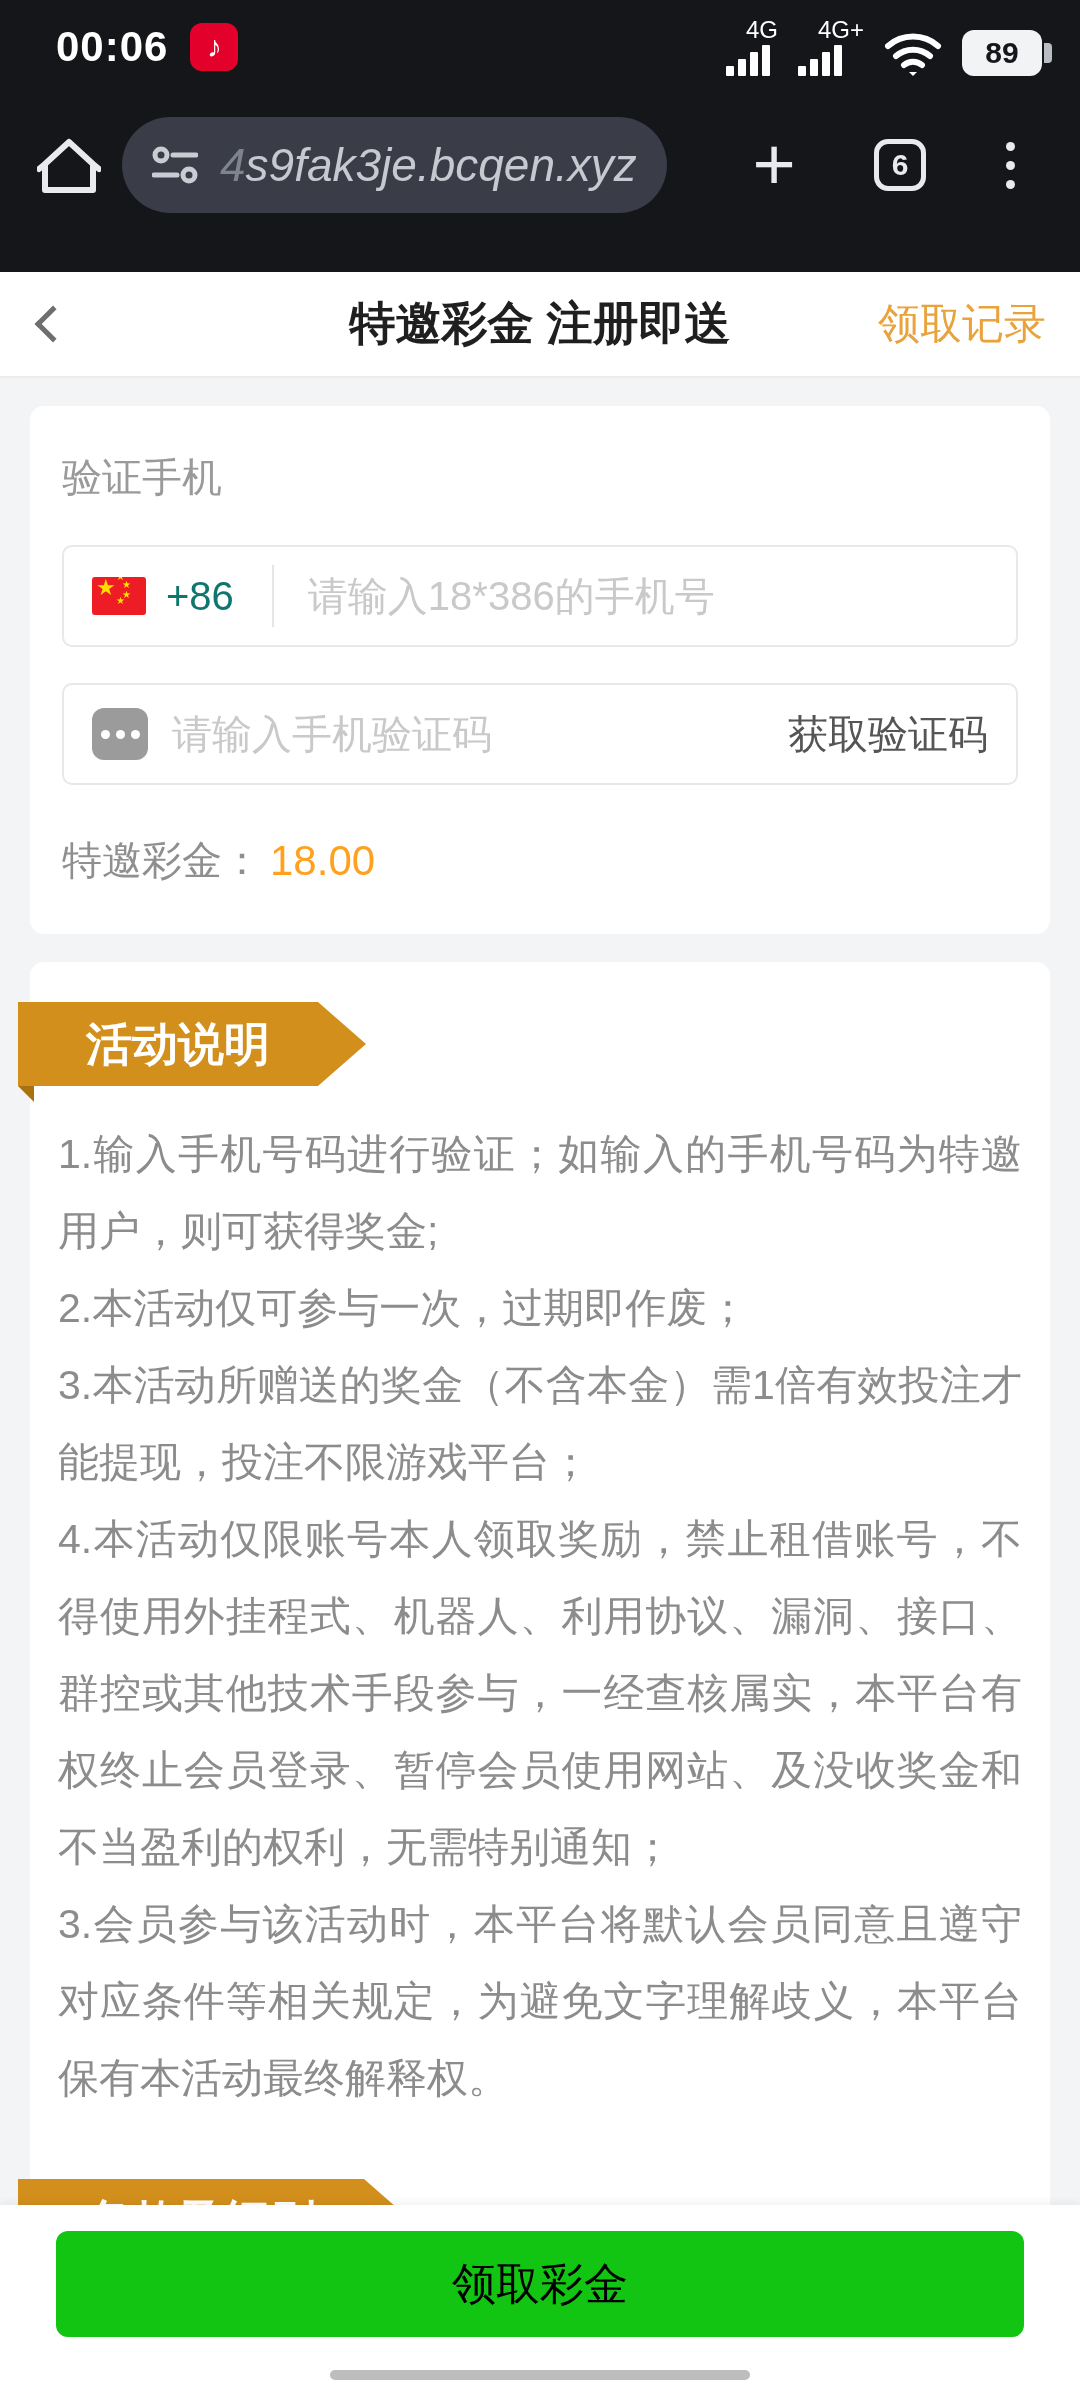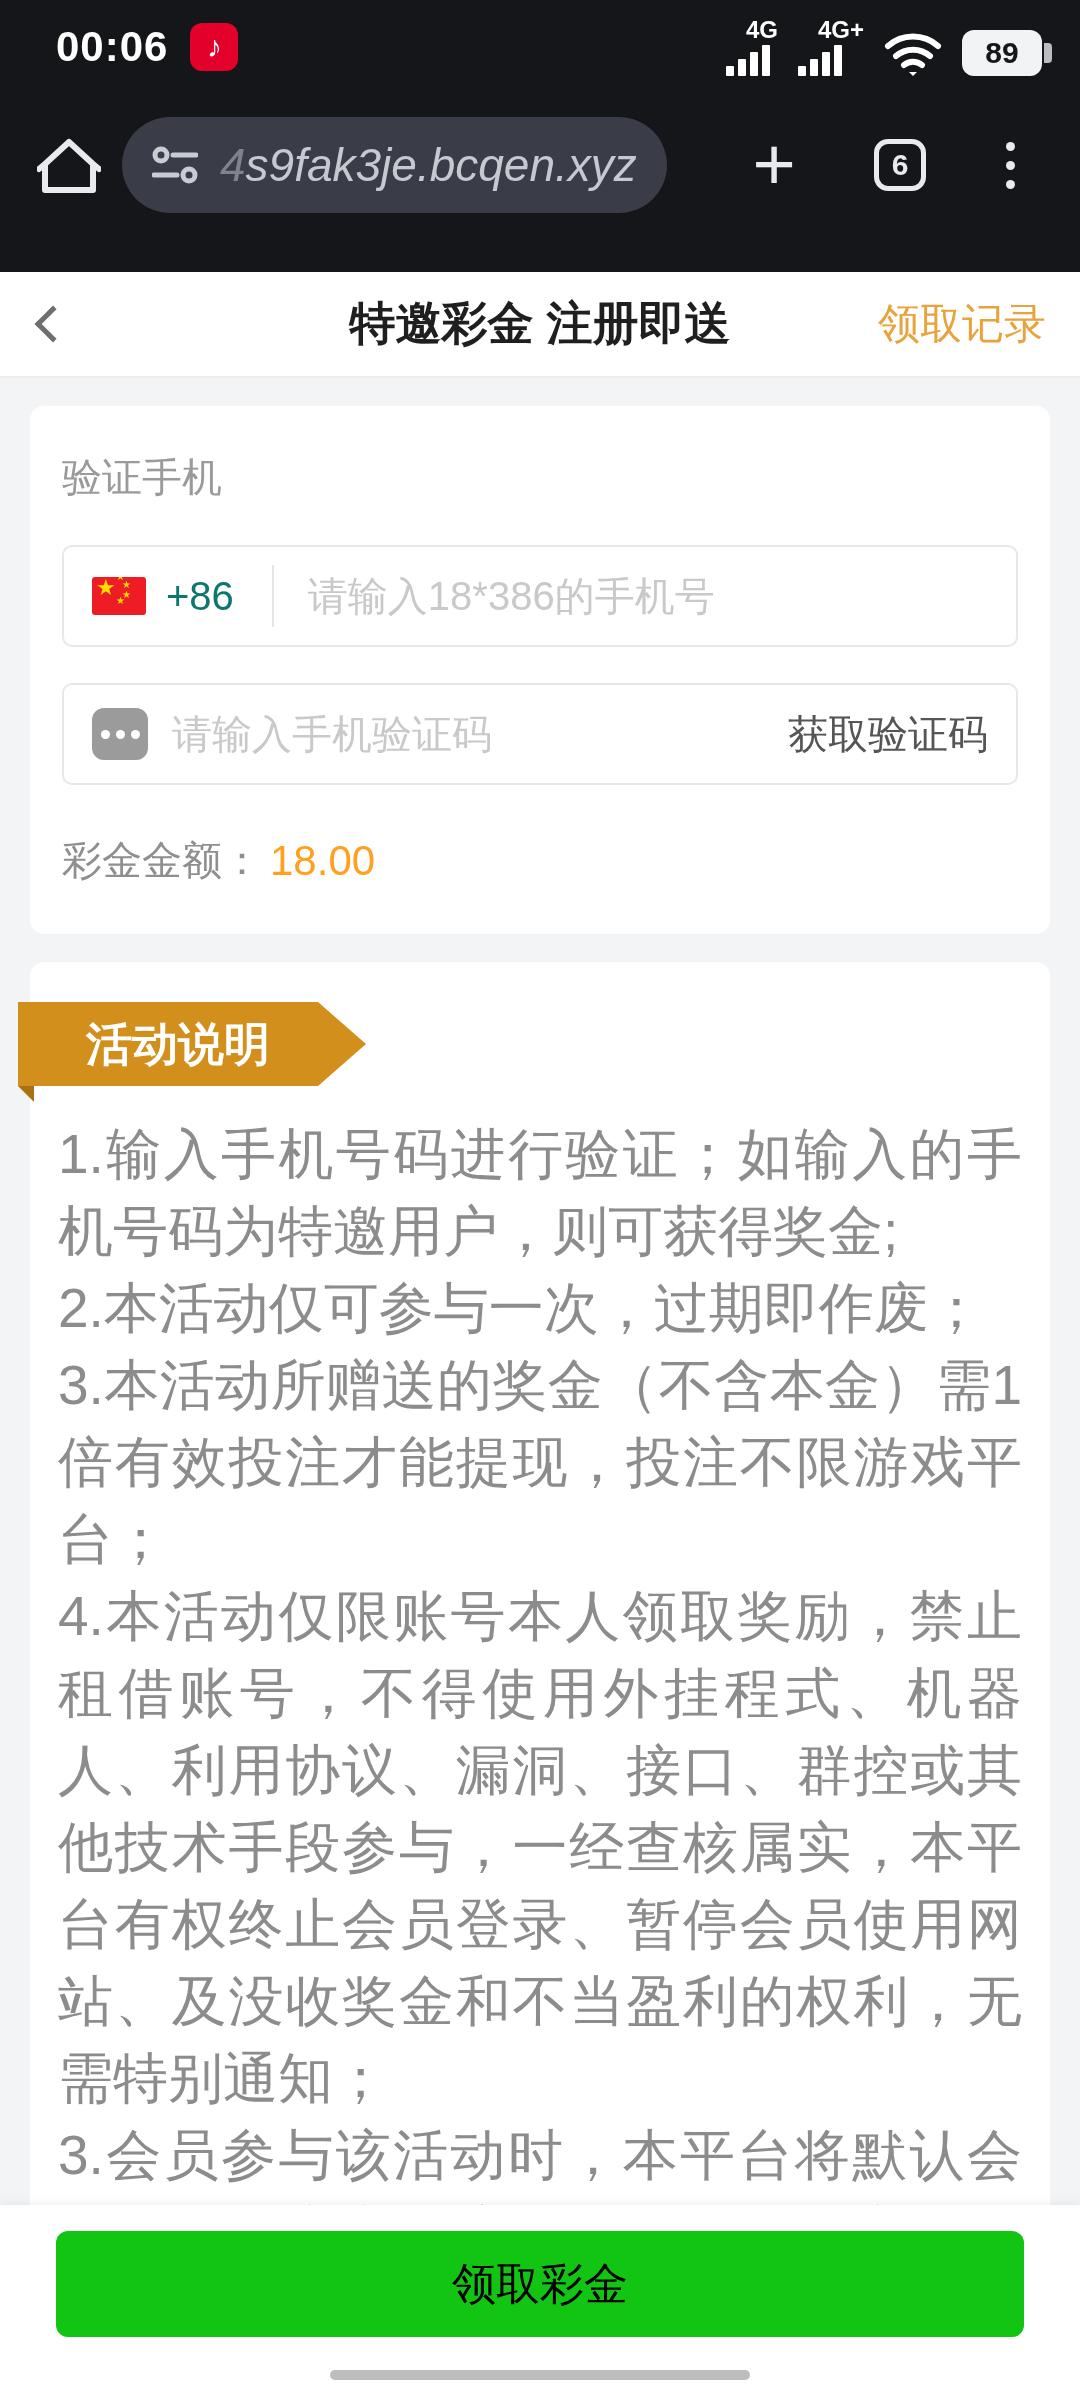--- a/index.html
+++ b/index.html
@@ -13,21 +13,21 @@
   .chrome { position:absolute; top:0; left:0; width:1080px; height:272px; background:#15161A; }
 
   .statusbar { position:absolute; top:12px; left:0; width:100%; height:70px;
     display:flex; align-items:center; justify-content:space-between; padding:0 28px 0 56px; }
   .sb-left { display:flex; align-items:center; gap:22px; }
   .sb-time { color:#FFFFFF; font-size:42px; font-weight:700; letter-spacing:1px; }
   .sb-app { width:48px; height:48px; background:#E3002B; border-radius:12px;
     display:flex; align-items:center; justify-content:center; color:#fff; font-size:30px; }
   .sb-right { display:flex; align-items:flex-end; gap:20px; }
   .net { display:flex; flex-direction:column; align-items:flex-start; }
-  .net-label { color:#fff; font-size:24px; font-weight:700; line-height:24px; margin-left:20px;text-align:center; }
+  .net-label { color:#fff; font-size:24px; font-weight:400; line-height:24px; margin-left:20px;text-align:center; }
   .bars { display:flex; align-items:flex-end; gap:4px; margin-top:3px; }
   .bars i { display:block; width:8px; background:#fff; border-radius:1px; }
   .b1{height:10px}.b2{height:17px}.b3{height:24px}.b4{height:31px}
   .battery { position:relative; display:flex; align-items:center; }
   .batt-body { width:80px; height:46px; background:#F2F3F5; border-radius:12px;
     display:flex; align-items:center; justify-content:center; }
   .batt-body span { color:#16171B; font-size:30px; font-weight:700; }
   .batt-nub { width:8px; height:20px; background:#B9BCC1; border-radius:0 4px 4px 0; margin-left:2px; }
 
   .toolbar { position:absolute; top:110px; left:0; width:100%; height:110px;
@@ -89,21 +89,21 @@
   .amount-value { font-size:42px; color:#FFA01E; margin-left:8px; }
 
   .rules-card { padding:40px 0 80px; min-height:1500px; }
   .ribbon-wrap { position:relative; display:inline-block; margin-left:-12px; }
   .ribbon { display:inline-block; height:84px; line-height:84px; background:#D28F1C;
     color:#fff; font-size:46px; font-weight:700; padding:0 96px 0 68px;
     clip-path:polygon(0 0, calc(100% - 48px) 0, 100% 50%, calc(100% - 48px) 100%, 0 100%); }
   .ribbon-fold { position:absolute; left:0; top:100%; width:0; height:0;
     border-top:16px solid #A9720F; border-left:16px solid transparent; }
   .rules-text { padding:30px 28px 0; }
-  .rules-text p { font-size:55px; line-height:77px; color:#8C8C8C; text-align:justify; }
+  .rules-text p { font-size:41px; line-height:77px; color:#8C8C8C; text-align:justify; }
   .section-gap { height:62px; }
 
   
   .footer { position:absolute; left:0; top:2205px; width:100%; height:183px; background:#FFFFFF;
     box-shadow:0 -3px 8px rgba(0,0,0,0.05); }
   .claim-btn { position:absolute; left:56px; right:56px; top:26px; height:106px;
     background:#12C512; border:none; border-radius:12px; color:#000000; font-size:44px;
     display:flex; align-items:center; justify-content:center; font-family:inherit; }
   .home-indicator { position:absolute; left:50%; transform:translateX(-50%); bottom:8px;
     width:420px; height:10px; background:#BDBDBD; border-radius:5px; }
@@ -224,21 +224,21 @@
         <span class="keypad-icon">
             <i></i>
             <i></i>
             <i></i>
           </span>
         <span class="placeholder">请输入手机验证码</span>
         <span class="get-code">获取验证码</span>
       </div>
 
       <div class="amount-row">
-        <span class="amount-label">彩金金额：</span>
+        <span class="amount-label">特邀彩金：</span>
         <span class="amount-value">18.00</span>
       </div>
     </div>
 
     <div class="card rules-card">
       <span class="ribbon-wrap">
         <span class="ribbon">活动说明</span>
         <span class="ribbon-fold"></span>
       </span>
       <div class="rules-text">

